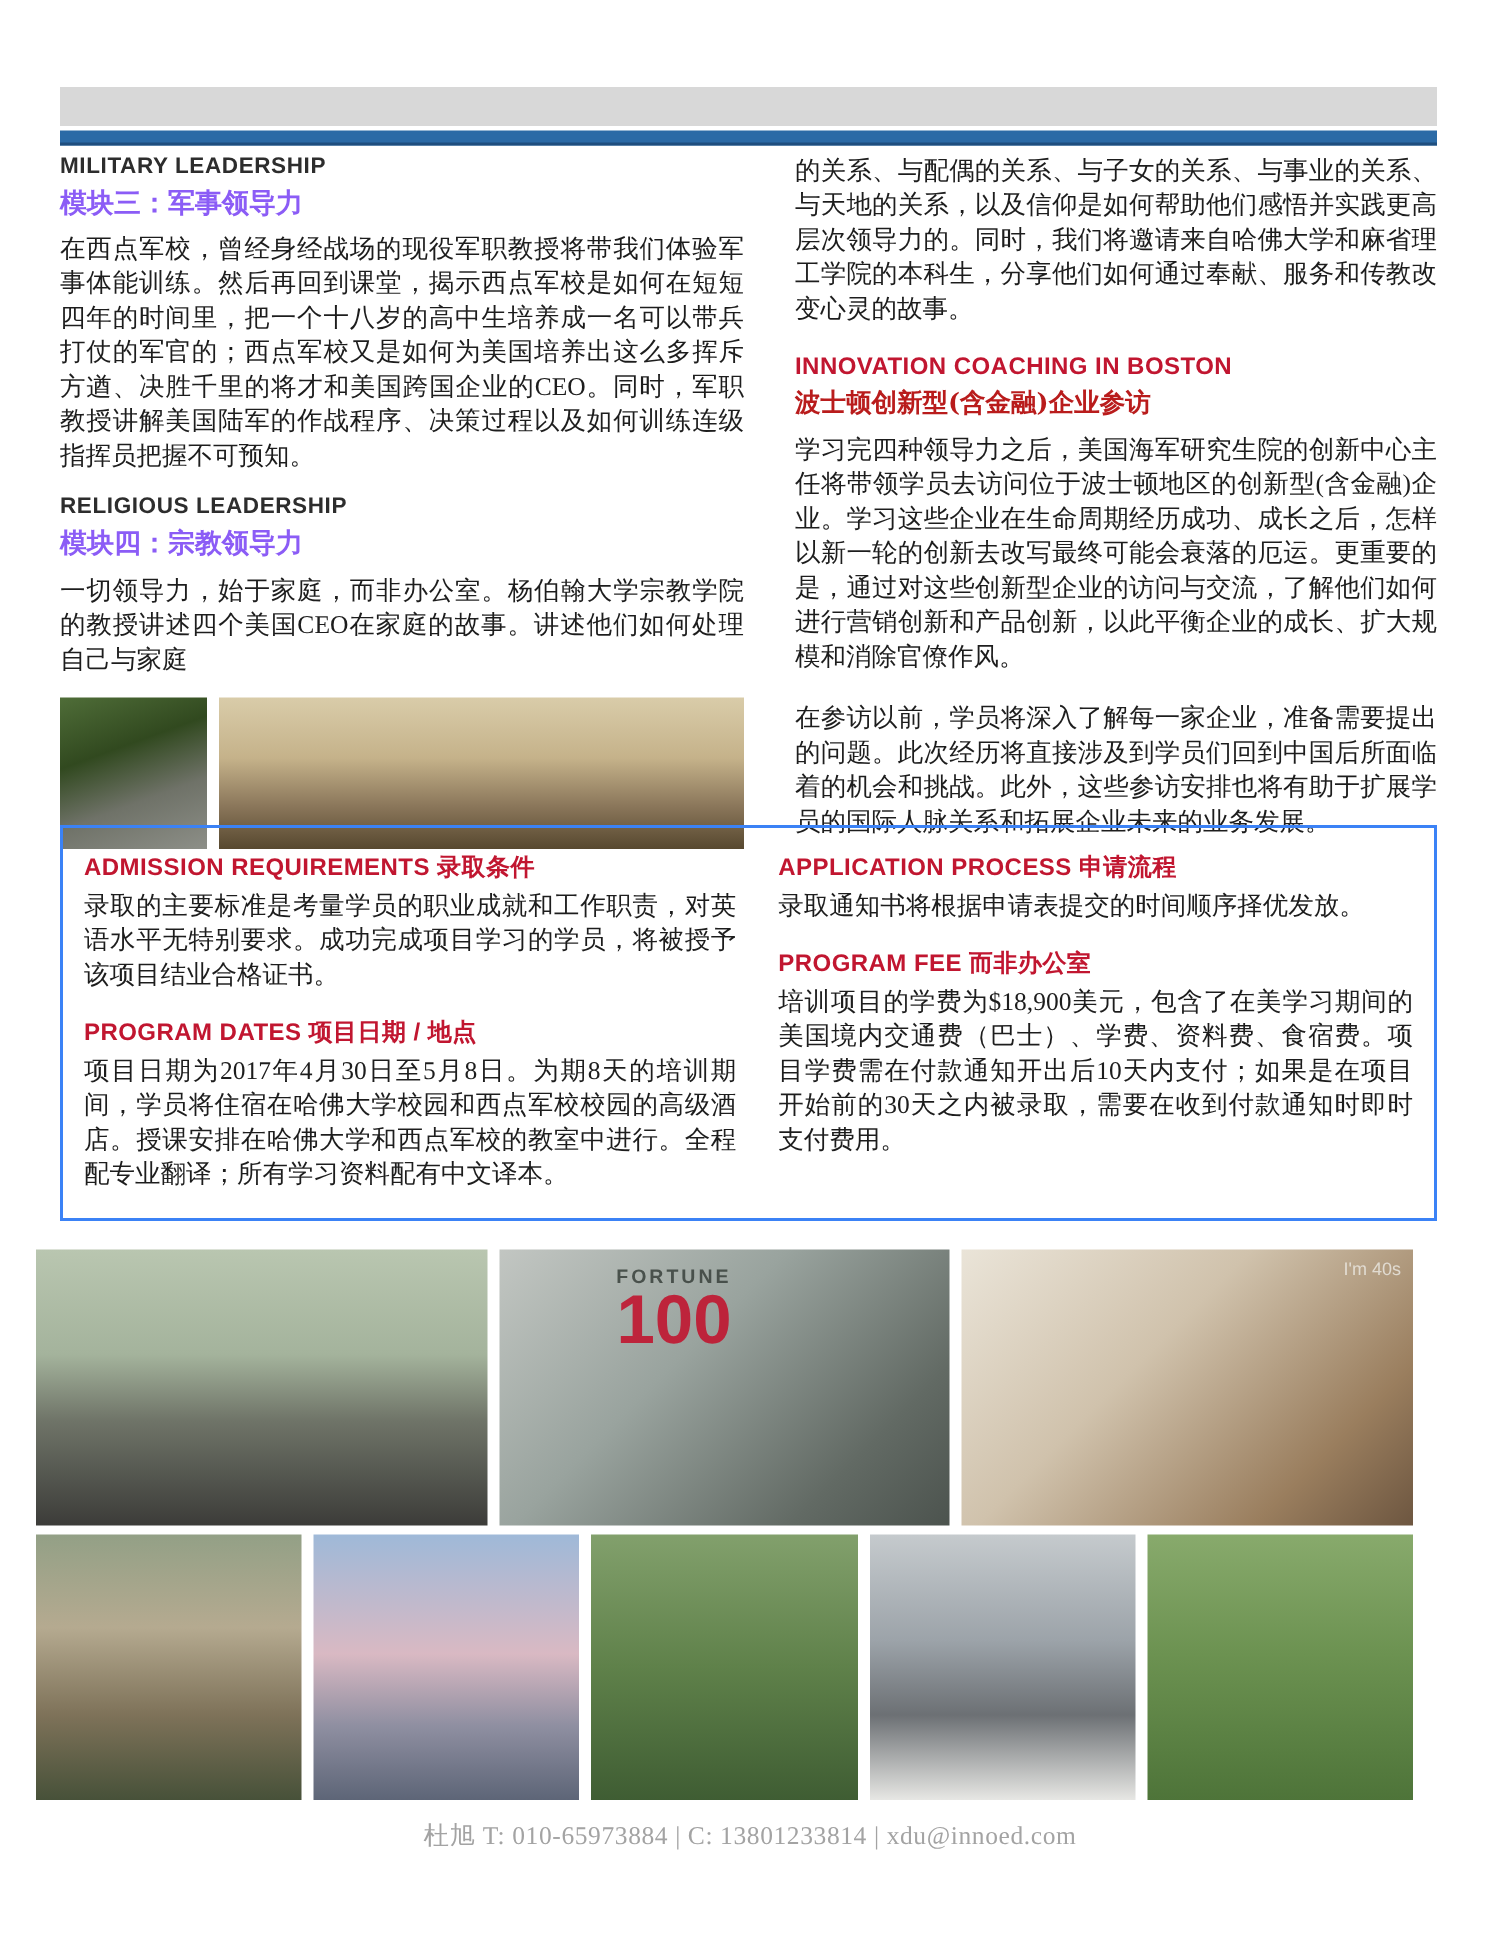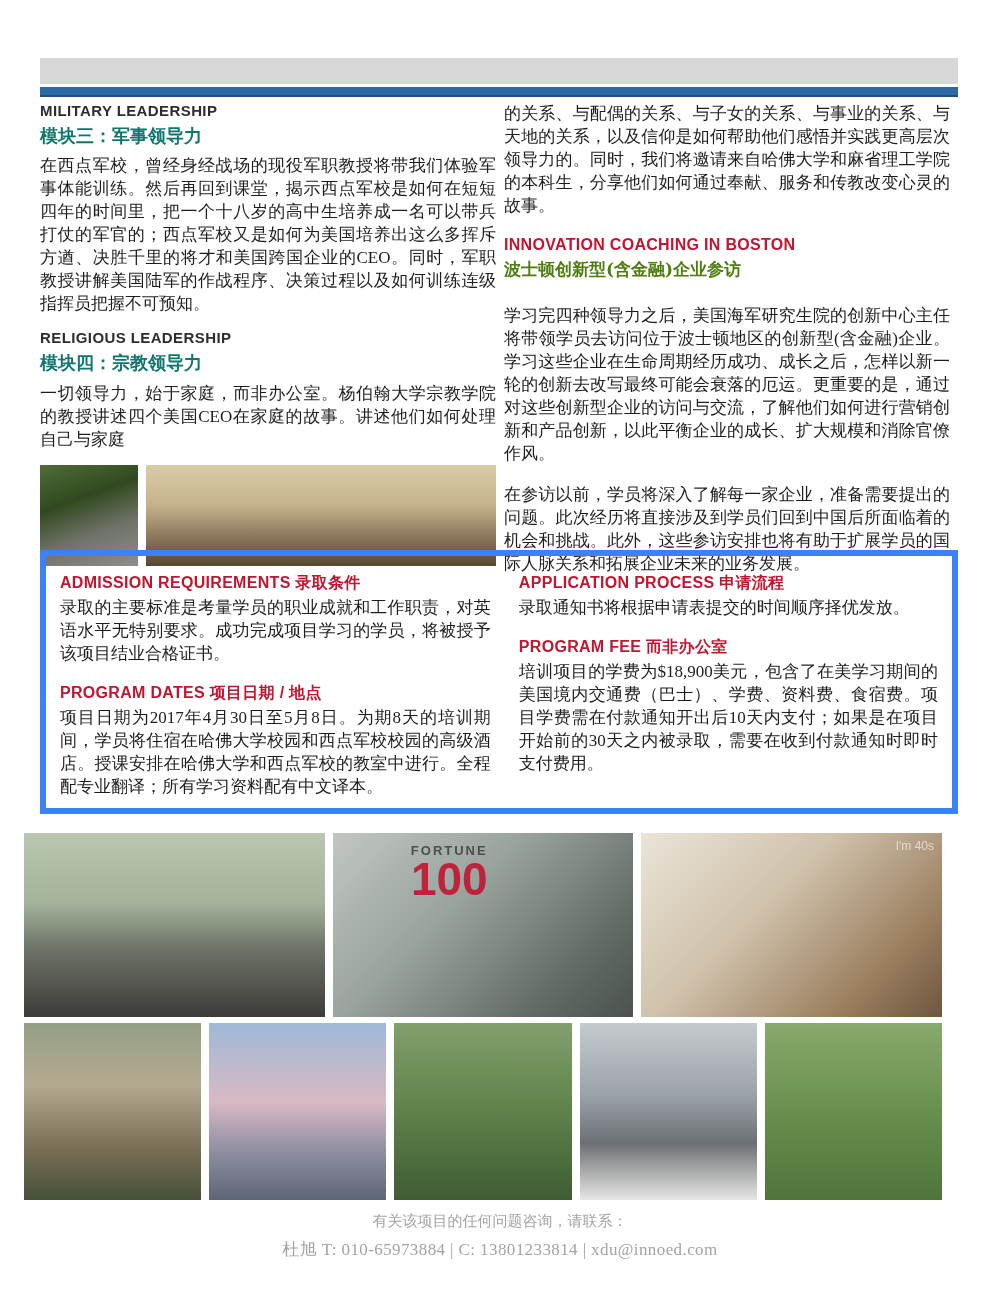--- a/index.html
+++ b/index.html
@@ -4,45 +4,45 @@
 <style>
   html,body{margin:0;padding:0;}
   body{width:1000px;height:1293px;background:#ffffff;font-family:"DejaVu Serif",serif;}
   .page{position:relative;width:1000px;height:1293px;background:#ffffff;overflow:hidden;}
 
   
   .bar-gray{position:absolute;left:40px;top:58px;width:918px;height:26px;background:#D8D8D8;}
   .bar-blue{position:absolute;left:40px;top:87px;width:918px;height:8px;background:#2B6AA6;border-bottom:2px solid #1F4E7E;}
 
   
-  .columns{position:absolute;left:40px;top:102px;width:918px;display:flex;gap:8px;}
+  .columns{position:absolute;left:40px;top:102px;width:918px;display:flex;gap:34px;}
   .col-left{width:456px;}
   .col-right{width:446px;}
 
   .h-en{font-family:"Liberation Sans",sans-serif;font-weight:700;font-size:15px;line-height:1.25;
         letter-spacing:.4px;color:#2D2D2D;margin:0 0 4px 0;}
-  .h-zh{font-family:"DejaVu Serif",serif;font-weight:700;font-size:18px;line-height:1.25;color:#0f766e;margin:1px 0 7px 0;}
+  .h-zh{font-family:"DejaVu Serif",serif;font-weight:700;font-size:18px;line-height:1.25;color:#8b5cf6;margin:1px 0 7px 0;}
   .body{font-family:Liberation Serif, serif;font-size:17px;line-height:23px;color:#1D1D1D;
         text-align:justify;margin:0;}
   .sect{margin:0 0 14px 0;}
 
   .h-red{font-family:"Liberation Sans",sans-serif;font-weight:700;font-size:16px;line-height:1.25;
          letter-spacing:.3px;color:#C11630;margin:0 0 3px 0;}
   .h-red-zh{font-family:"DejaVu Serif",serif;font-weight:700;font-size:17px;line-height:1.3;
-            color:#4d7c0f;margin:0 0 24px 0;}
+            color:#b91c1c;margin:0 0 8px 0;}
   .gap-top{margin-top:18px;}
 
   
   .photo-strip{display:flex;gap:8px;margin-top:14px;height:101px;}
   .photo{background-size:cover;}
   .p-portrait{width:98px;height:101px;background:linear-gradient(160deg,#4f6d38 0%,#31491f 35%,#6f7268 65%,#8d8f88 100%);}
   .p-classroom{width:350px;height:101px;background:linear-gradient(180deg,#d9cca9 0%,#c5b28a 40%,#8a765a 72%,#57482f 100%);}
 
   
-  .info-box{position:absolute;left:40px;top:550px;width:918px;height:264px;border:6px solid #3b82f6;
+  .info-box{position:absolute;left:40px;top:550px;width:918px;height:264px;border:2px solid #3b82f6;
             box-sizing:border-box;display:flex;gap:28px;padding:17px 14px 0 14px;}
   .box-col{width:444px;}
   .box-col.right{width:432px;}
 
   
   .collage{position:absolute;left:24px;display:flex;gap:8px;}
   .row1{top:833px;width:918px;height:184px;}
   .row2{top:1023px;width:918px;height:177px;}
   .collage .photo{flex:1;position:relative;overflow:hidden;}
   .c-group{background:linear-gradient(180deg,#b9c6b0 0%,#a4b39c 38%,#6f7468 62%,#3c3c39 100%);}
@@ -140,17 +140,16 @@
 
   <div class="collage row2">
     <div class="photo c-library"></div>
     <div class="photo c-temple"></div>
     <div class="photo c-women"></div>
     <div class="photo c-gradcaps"></div>
     <div class="photo c-stretch"></div>
   </div>
 
   <div class="footer">
-    <p class="footer-line1">有关该项目的任何问题咨询，请联系：</p>
     <p class="footer-line2">杜旭  T: 010-65973884  |  C: 13801233814  |  xdu@innoed.com</p>
   </div>
 
 </div>
 
 </body></html>

